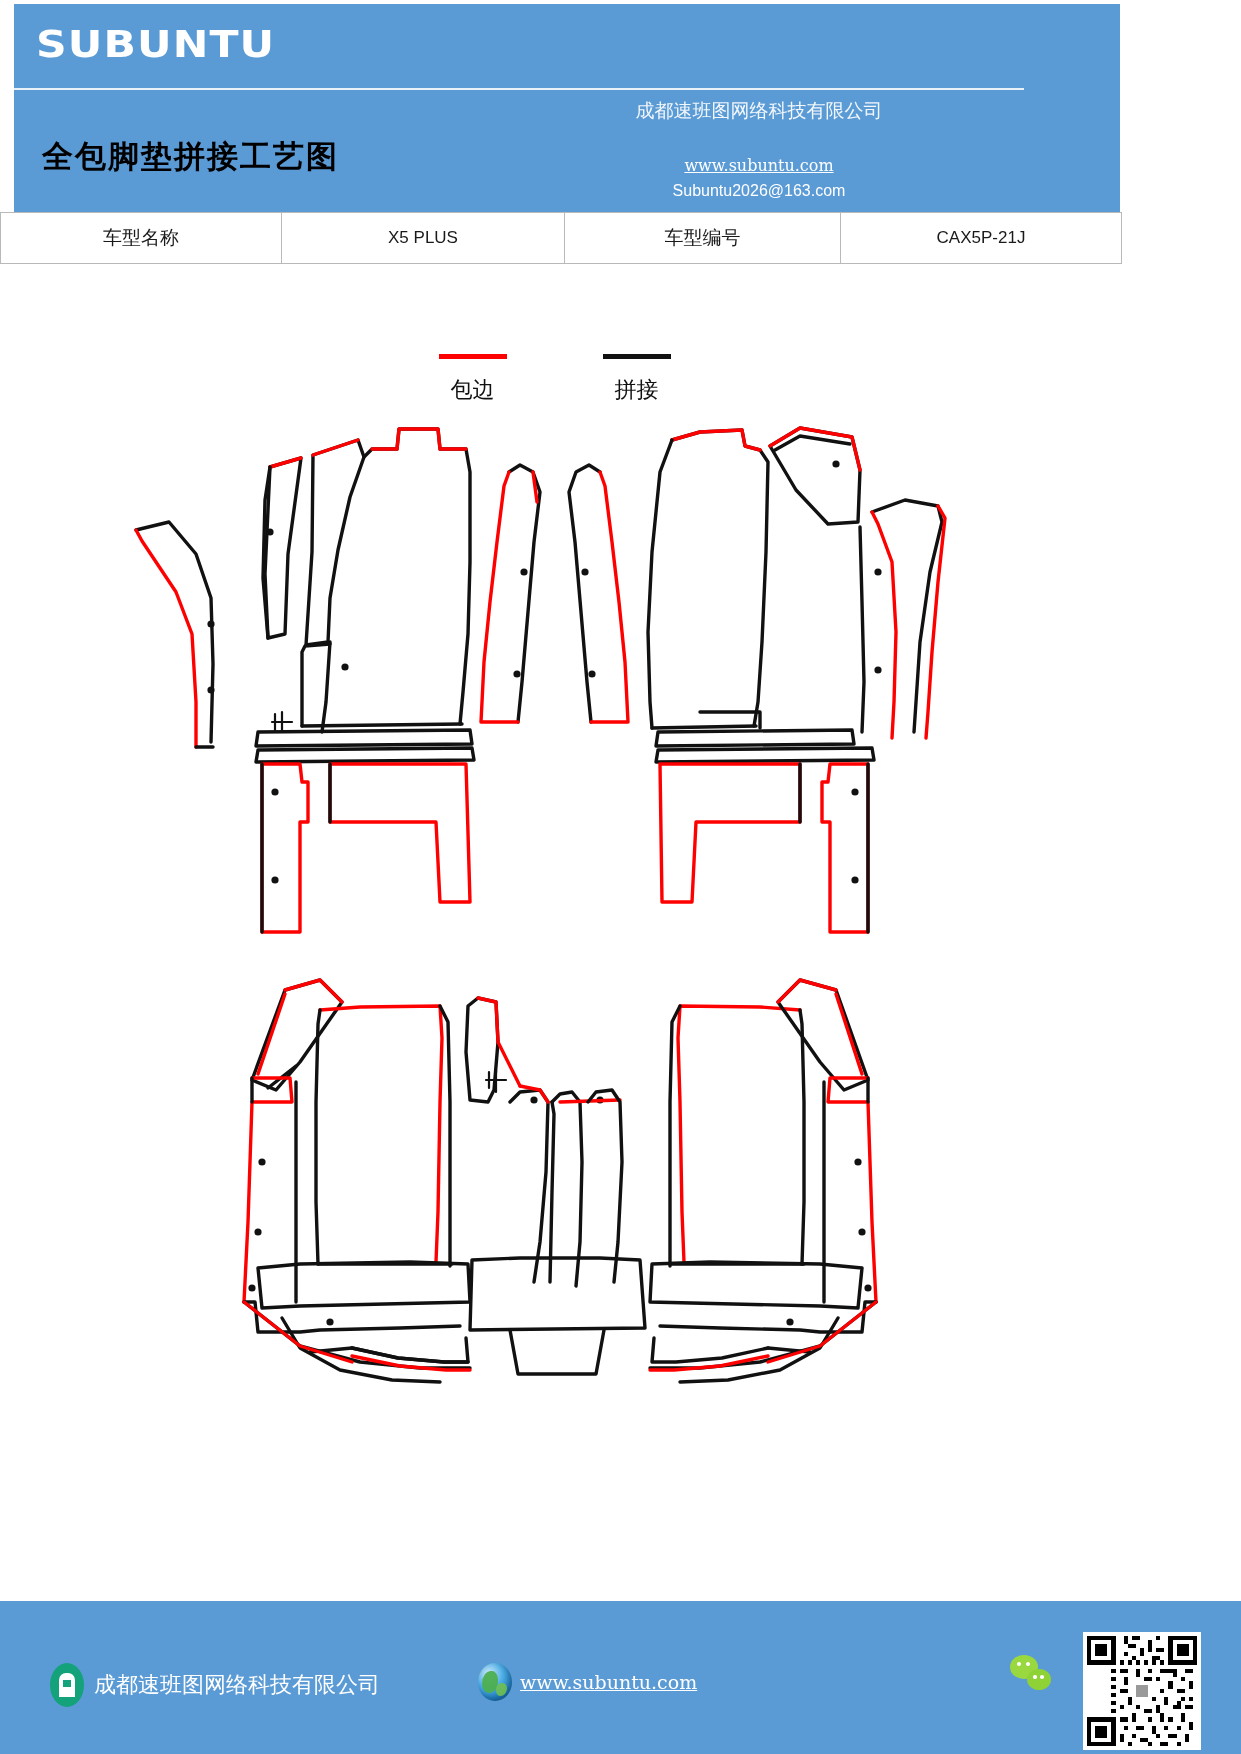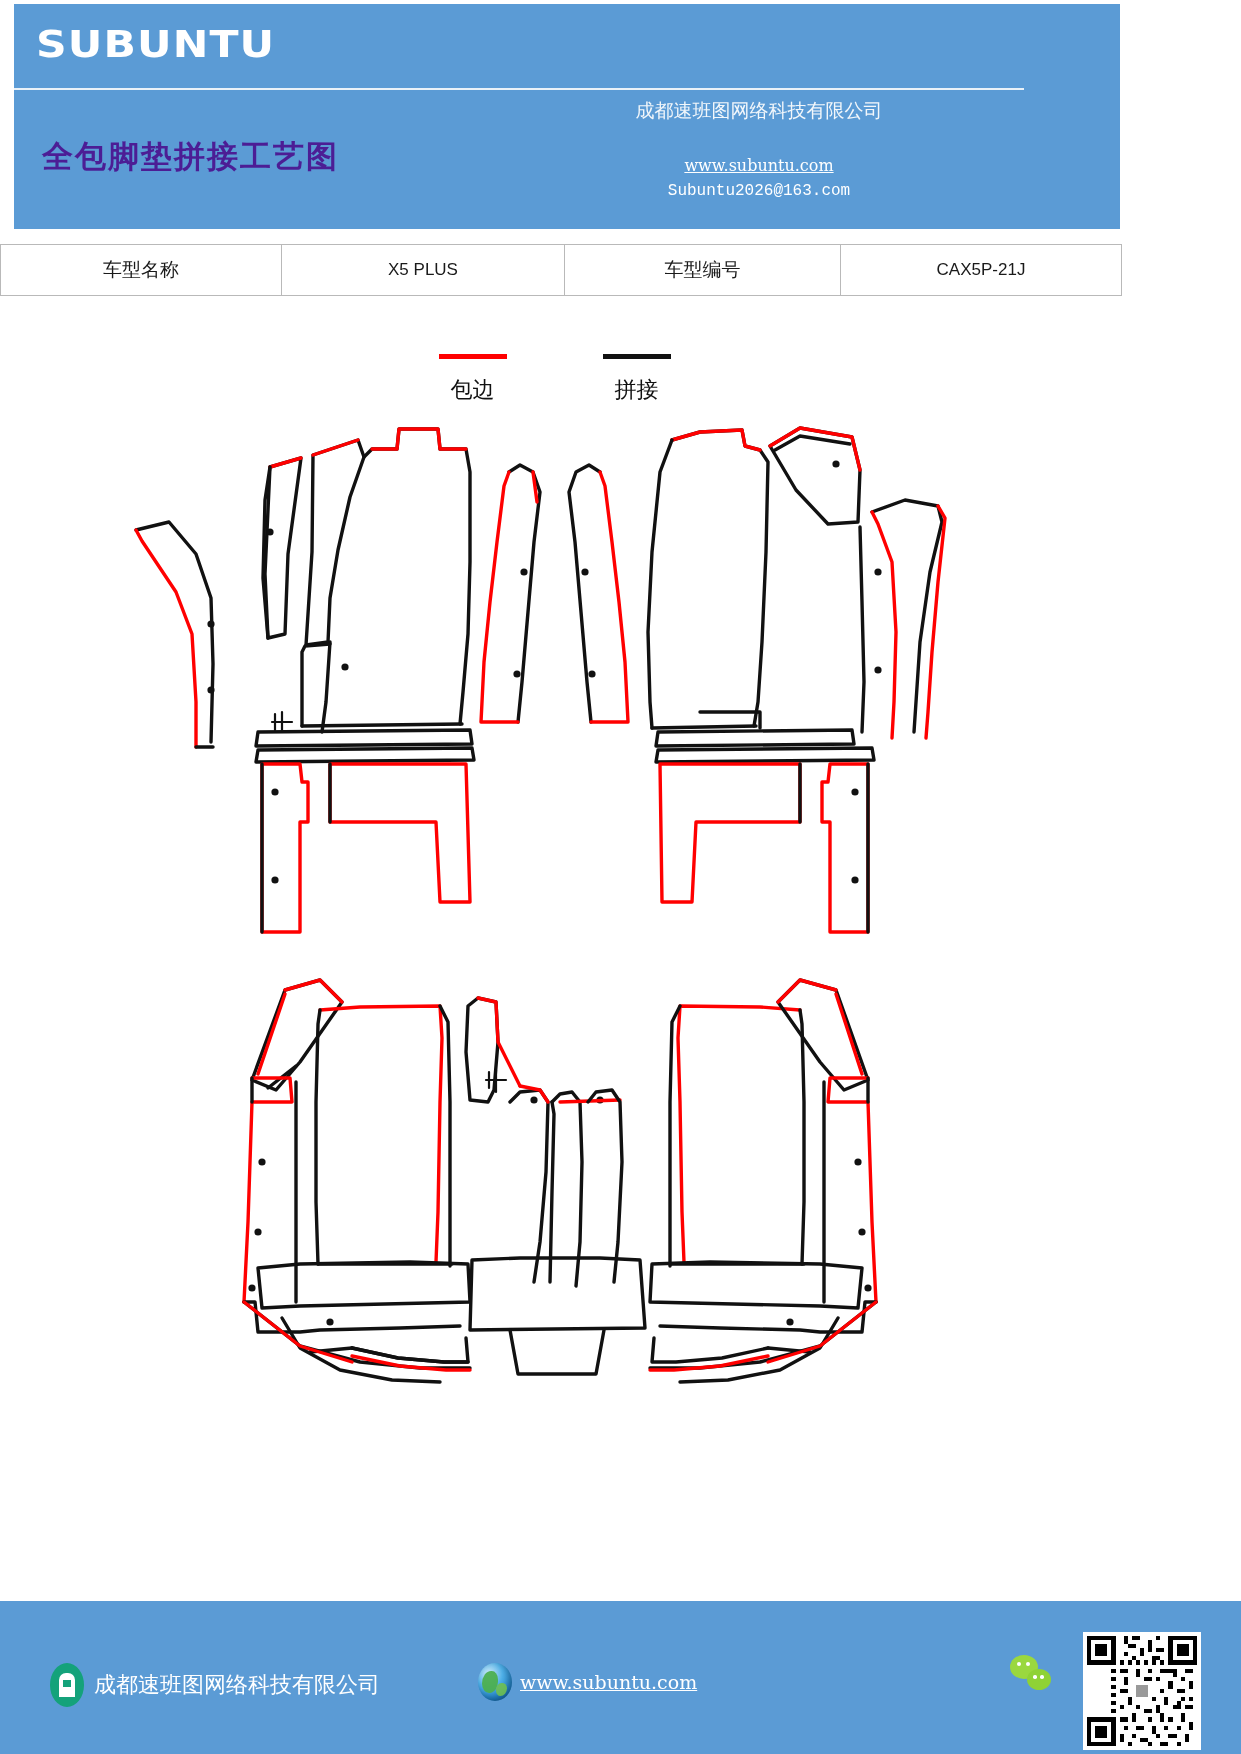--- a/index.html
+++ b/index.html
@@ -35,46 +35,46 @@
   .sop{
     position:absolute;right:14px;top:58px;
     font-family:"DejaVu Sans", sans-serif;
     font-weight:bold;font-size:76px;color:#ffffff;
     letter-spacing:-2px;
     line-height:1;
   }
   .doc-title{
     position:absolute;left:28px;top:132px;
     font-family:"DejaVu Sans", sans-serif;
-    font-size:31px;font-weight:bold;color:#4c1d95;
+    font-size:31px;font-weight:bold;color:#000000;
     letter-spacing:2px;
   }
   .company-hdr{
     position:absolute;left:560px;top:94px;width:370px;
     text-align:center;
     font-family:"DejaVu Serif", serif;
     font-size:19px;color:#f2f7fb;
   }
   .hdr-url{
     position:absolute;left:560px;top:152px;width:370px;
     text-align:center;
     font-family:"DejaVu Serif", serif;
     font-size:16px;color:#ffffff;
     text-decoration:underline;
   }
   .hdr-mail{
     position:absolute;left:560px;top:178px;width:370px;
     text-align:center;
-    font-family:Liberation Mono, monospace;
+    font-family:Liberation Sans, sans-serif;
     font-size:16px;color:#ffffff;
   }
 
   
   .info-table{
-    position:absolute;left:0px;top:244px;width:1109px;
+    position:absolute;left:0px;top:212px;width:1109px;
     border-collapse:collapse;
     table-layout:fixed;
   }
   .info-table td{
     border:1px solid #b9b9b9;
     height:48px;
     text-align:center;
     vertical-align:middle;
     font-family:"DejaVu Serif", serif;
     font-size:19px;

